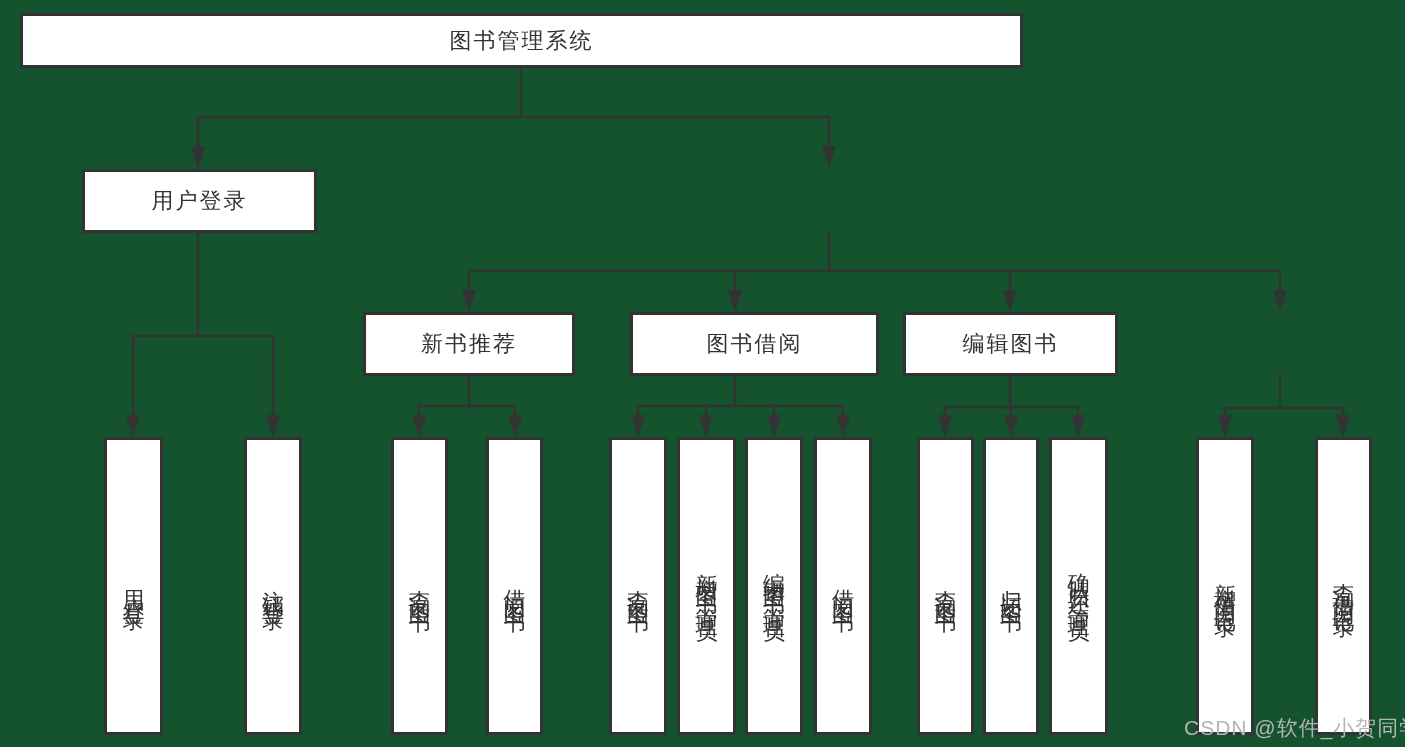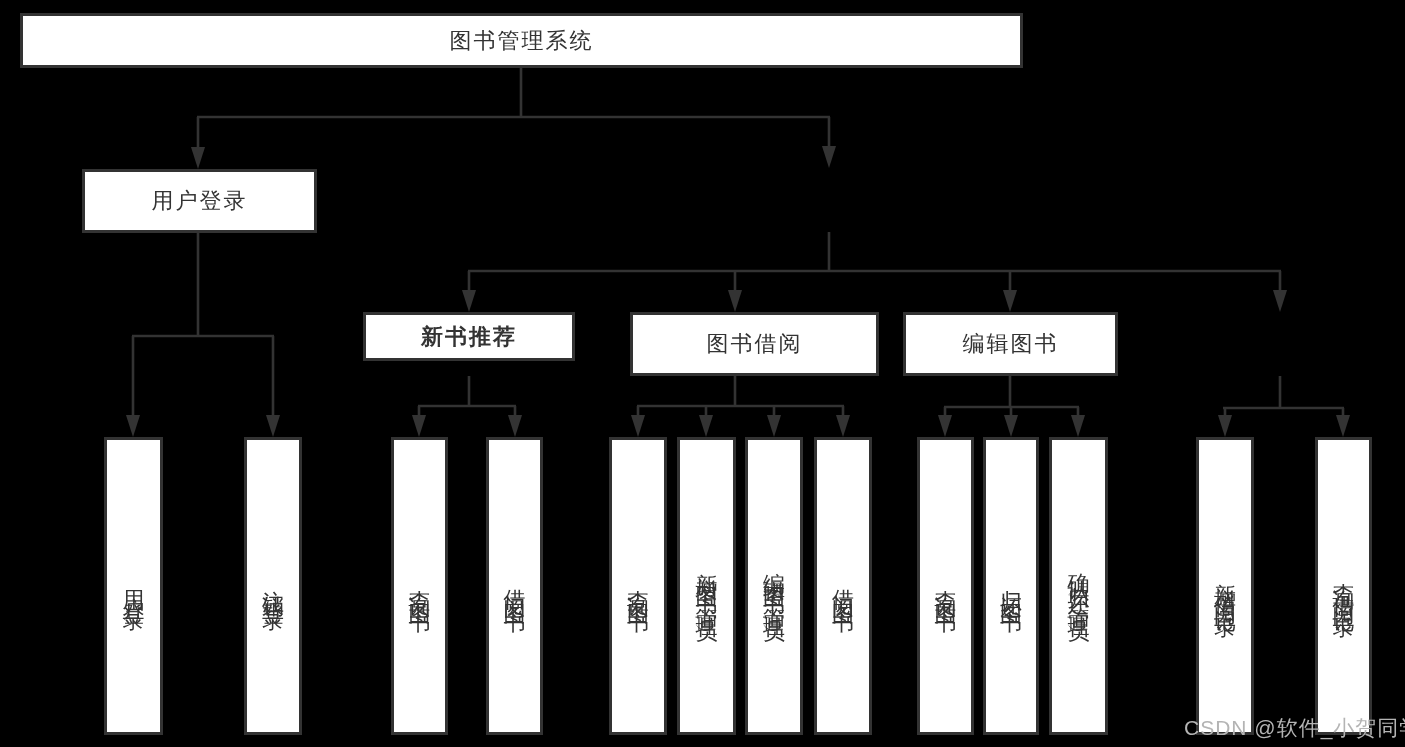--- a/index.html
+++ b/index.html
@@ -1,20 +1,20 @@
 <!DOCTYPE html>
 <html><head>
 <meta charset="utf-8">
 <style>
   html, body { margin: 0; padding: 0; background: #ffffff; }
   .stage {
     position: relative;
     width: 1405px;
     height: 747px;
-    background: #000000;
+    background: #14532d;
     font-family: "Liberation Sans", "DejaVu Sans", sans-serif;
     overflow: hidden;
   }
   .wires {
     position: absolute;
     left: 0; top: 0;
     width: 1405px; height: 747px;
     z-index: 1;
   }
   .wires line { stroke: #333333; stroke-width: 2.6; }
@@ -125,21 +125,21 @@
   </svg>
 
   <div class="node" style="left:20px; top:13px; width:1003px; height:55px;">
     <span class="hlabel">图书管理系统</span>
   </div>
 
   <div class="node" style="left:82px; top:169px; width:235px; height:64px;">
     <span class="hlabel">用户登录</span>
   </div>
 
-  <div class="node" style="left:363px; top:312px; width:212px; height:49px;font-weight:bold;">
+  <div class="node" style="left:363px; top:312px; width:212px; height:64px;">
     <span class="hlabel">新书推荐</span>
   </div>
   <div class="node" style="left:630px; top:312px; width:249px; height:64px;">
     <span class="hlabel">图书借阅</span>
   </div>
   <div class="node" style="left:903px; top:312px; width:215px; height:64px;">
     <span class="hlabel">编辑图书</span>
   </div>
 
   <div class="node" style="left:104px; top:437px; width:59px; height:298px;">

